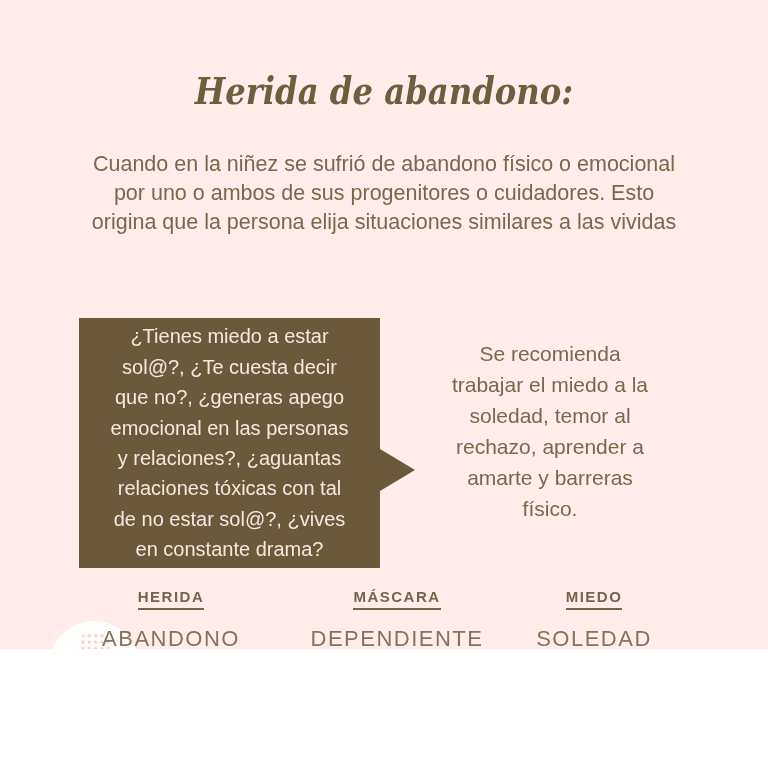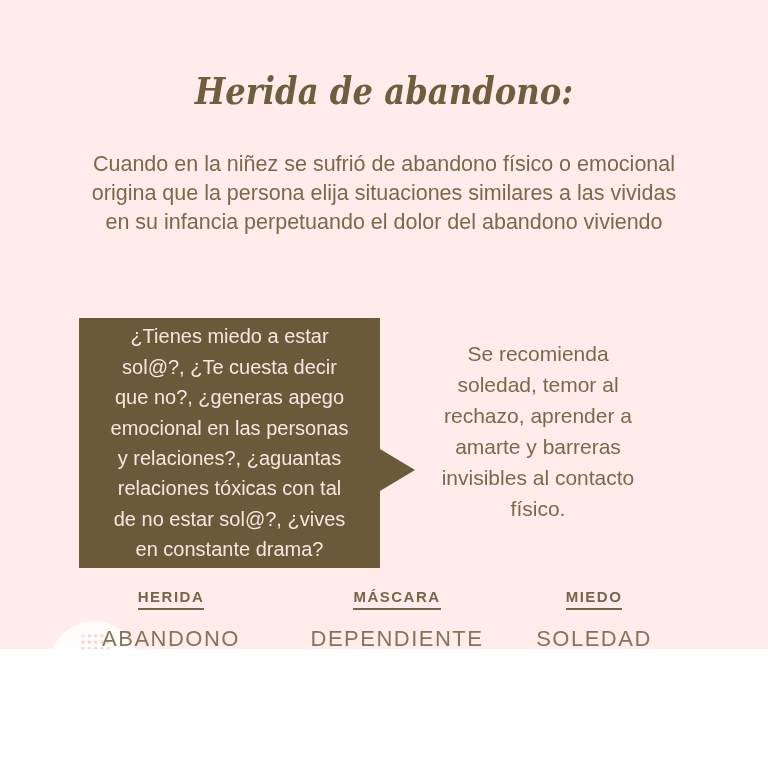--- a/index.html
+++ b/index.html
@@ -26,21 +26,21 @@
     display:flex;flex-direction:column;justify-content:center;
     text-align:center;font-size:20px;line-height:30.4px;
   }
   .bubble-tail{
     position:absolute;left:301px;top:131px;width:0;height:0;
     border-top:21px solid transparent;
     border-bottom:21px solid transparent;
     border-left:35px solid #6a5a3a;
   }
   .recommendation{
-    position:absolute;left:408px;top:338px;width:260px;
+    position:absolute;left:420px;top:338px;width:260px;
     text-align:center;color:#7b684a;
     font-size:21px;line-height:31px;
   }
   .summary-col{position:absolute;top:588px;width:220px;text-align:center;z-index:2;}
   .col1{left:61px}.col2{left:287px}.col3{left:484px}
   .summary-header{
     display:inline-block;color:#77654a;font-size:15px;font-weight:600;
     letter-spacing:1.5px;border-bottom:2px solid #77654a;padding-bottom:3px;
   }
   .summary-value{margin-top:16px;color:#85735a;font-size:22px;letter-spacing:1.5px;}
@@ -69,42 +69,42 @@
 </style>
 </head>
 <body>
 
 <div class="canvas">
 
   <h1 class="title">Herida de abandono:</h1>
 
   <div class="intro">
     <div>Cuando en la niñez se sufrió de abandono físico o emocional</div>
+    <div>por uno o ambos de sus progenitores o cuidadores. Esto</div>
     <div>origina que la persona elija situaciones similares a las vividas</div>
-    <div>en su infancia perpetuando el dolor del abandono viviendo</div>
   </div>
 
   <div class="bubble">
     <div>¿Tienes miedo a estar</div>
     <div>sol@?, ¿Te cuesta decir</div>
     <div>que no?, ¿generas apego</div>
     <div>emocional en las personas</div>
     <div>y relaciones?, ¿aguantas</div>
     <div>relaciones tóxicas con tal</div>
     <div>de no estar sol@?, ¿vives</div>
     <div>en constante drama?</div>
     <div class="bubble-tail"></div>
   </div>
 
   <div class="recommendation">
     <div>Se recomienda</div>
+    <div>trabajar el miedo a la</div>
     <div>soledad, temor al</div>
     <div>rechazo, aprender a</div>
     <div>amarte y barreras</div>
-    <div>invisibles al contacto</div>
     <div>físico.</div>
   </div>
 
   <div class="summary-col col1">
     <span class="summary-header">HERIDA</span>
     <div class="summary-value">ABANDONO</div>
   </div>
   <div class="summary-col col2">
     <span class="summary-header">MÁSCARA</span>
     <div class="summary-value">DEPENDIENTE</div>

